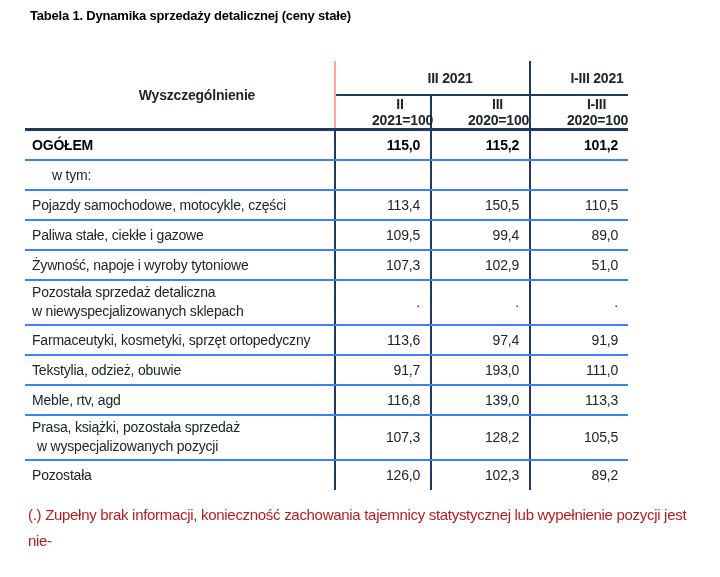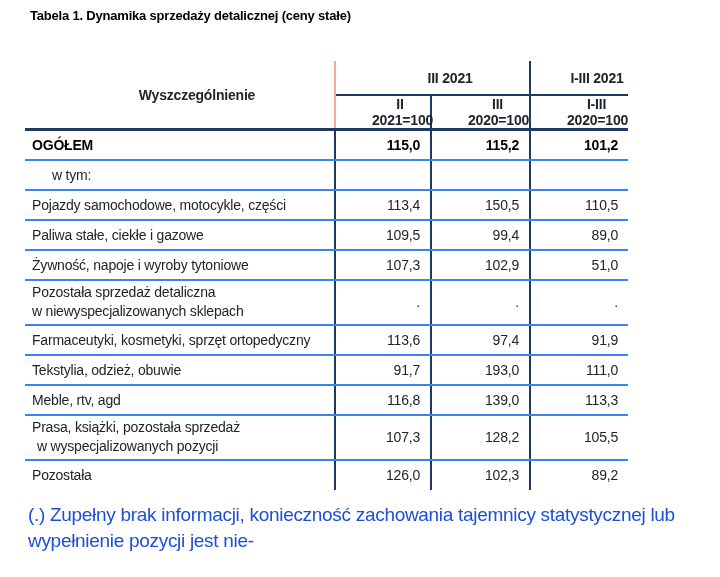--- a/index.html
+++ b/index.html
@@ -81,23 +81,23 @@
     white-space: nowrap;
   }
   td.val-divide { border-right: 2px solid #1f3864; }
   tr.bold-row td { font-weight: 700; color: #000000; }
   td.indent { padding-left: 27px; }
   .lbl-line { display: block; line-height: 19px; }
   .lbl-line.indent2 { padding-left: 5px; }
 
   .footnote {
     margin: 12px 30px 0 28px;
-    font-size: 19px;
+    font-size: 15px;
     line-height: 26px;
-    color: #1d4ed8;
+    color: #b91c1c;
     letter-spacing: -0.3px;
   }
   .footnote span { display: block; }
 </style>
 </head>
 <body>
 
 <div class="page">
 
   <div class="title">Tabela 1. Dynamika sprzedaży detalicznej (ceny stałe)</div>

